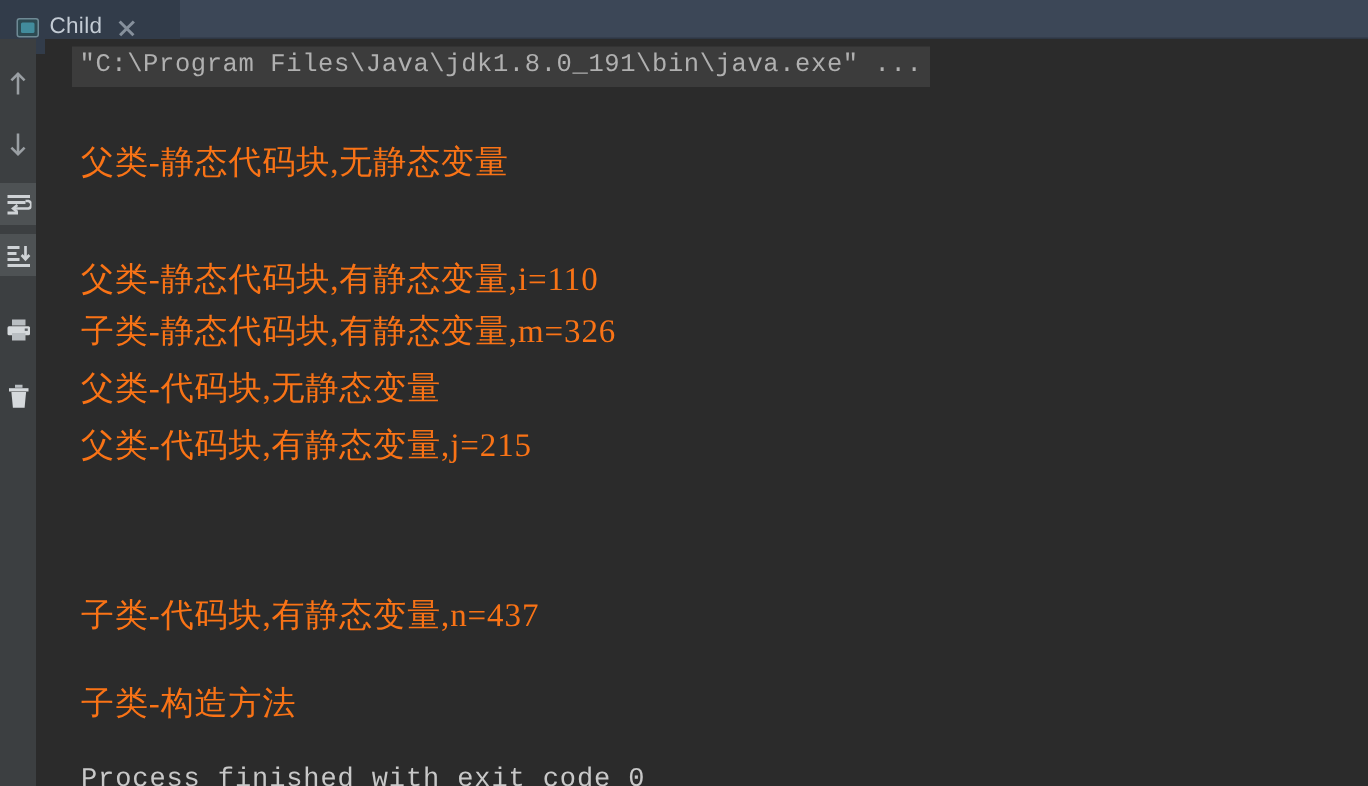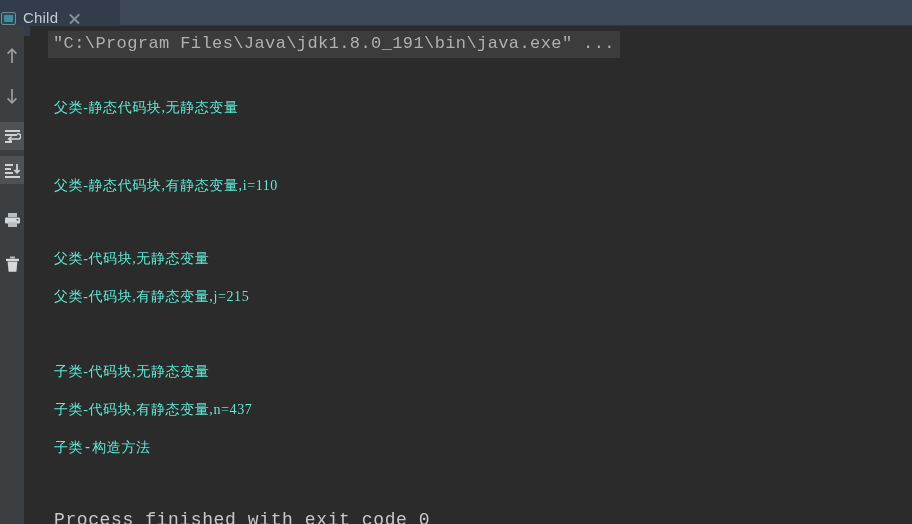--- a/index.html
+++ b/index.html
@@ -13,21 +13,21 @@
 
   
   .tabbar {
     position:absolute; top:0; left:0; width:912px; height:26px;
     background:#3c4757;
     border-bottom:1px solid #2e3744;
     display:flex; align-items:stretch;
   }
   .tab {
     display:flex; align-items:center; gap:7px;
-    padding:0 9px 0 1px;
+    padding:0 9px 0 11px;
     background:#323c4a;
     height:36px;
     min-width:120px;
   }
   .tab-icon {
     width:15px; height:13px; flex:none;
     border:1px solid #6f8a95;
     border-radius:2px;
     background:#2d4a52;
     position:relative;
@@ -78,23 +78,23 @@
     left:18px; top:5px;
     background:#3c3c3c;
     padding:2px 5px 3px 5px;
     color:#b0b0b0;
     font-family:"Liberation Mono", monospace;
     font-size:17px; line-height:22px;
     letter-spacing:.4px;
   }
   .out-line {
     left:24px;
-    color:#5eead4;
+    color:#f97316;
     font-family:"Liberation Serif", serif;
-    font-size:14px; line-height:24px;
+    font-size:22px; line-height:24px;
     letter-spacing:.6px;
   }
   .proc-line {
     left:24px; top:483px;
     color:#c8c8c8;
     font-family:"Liberation Mono", monospace;
     font-size:18px; line-height:22px;
     letter-spacing:.6px;
   }
 </style>
@@ -166,23 +166,23 @@
     </div>
 
   </div>
 
   <div class="console">
 
     <div class="line cmd-line">"C:\Program Files\Java\jdk1.8.0_191\bin\java.exe" ...</div>
 
     <div class="line out-line" style="top:70px;">父类-静态代码块,无静态变量</div>
     <div class="line out-line" style="top:108px;margin-top:40px;">父类-静态代码块,有静态变量,i=110</div>
+    <div class="line out-line" style="top:183px;">子类-静态代码块,有静态变量,m=326</div>
     <div class="line out-line" style="top:221px;">父类-代码块,无静态变量</div>
     <div class="line out-line" style="top:259px;">父类-代码块,有静态变量,j=215</div>
-    <div class="line out-line" style="top:334px;">子类-代码块,无静态变量</div>
     <div class="line out-line" style="top:372px;">子类-代码块,有静态变量,n=437</div>
-    <div class="line out-line" style="top:410px;font-family:Liberation Mono, monospace;">子类-构造方法</div>
+    <div class="line out-line" style="top:431px;">子类-构造方法</div>
 
     <div class="line proc-line">Process finished with exit code 0</div>
 
   </div>
 
 </div>
 
 </body></html>

